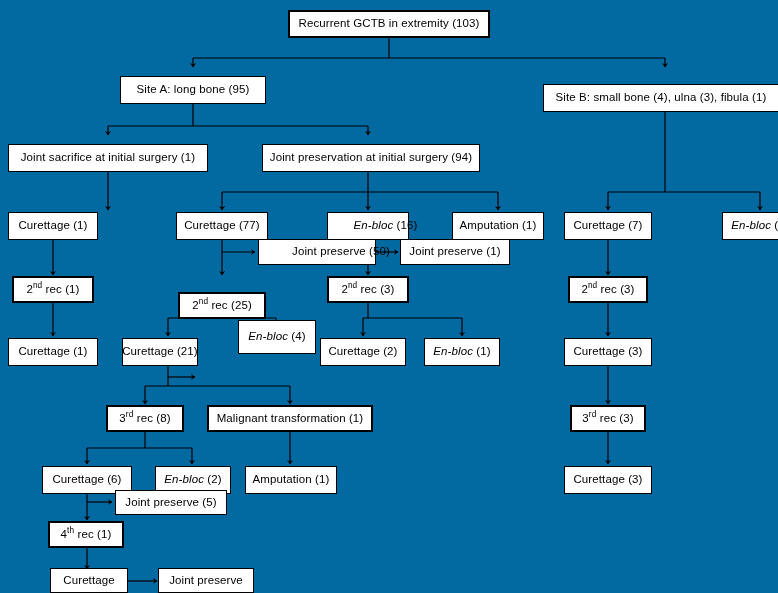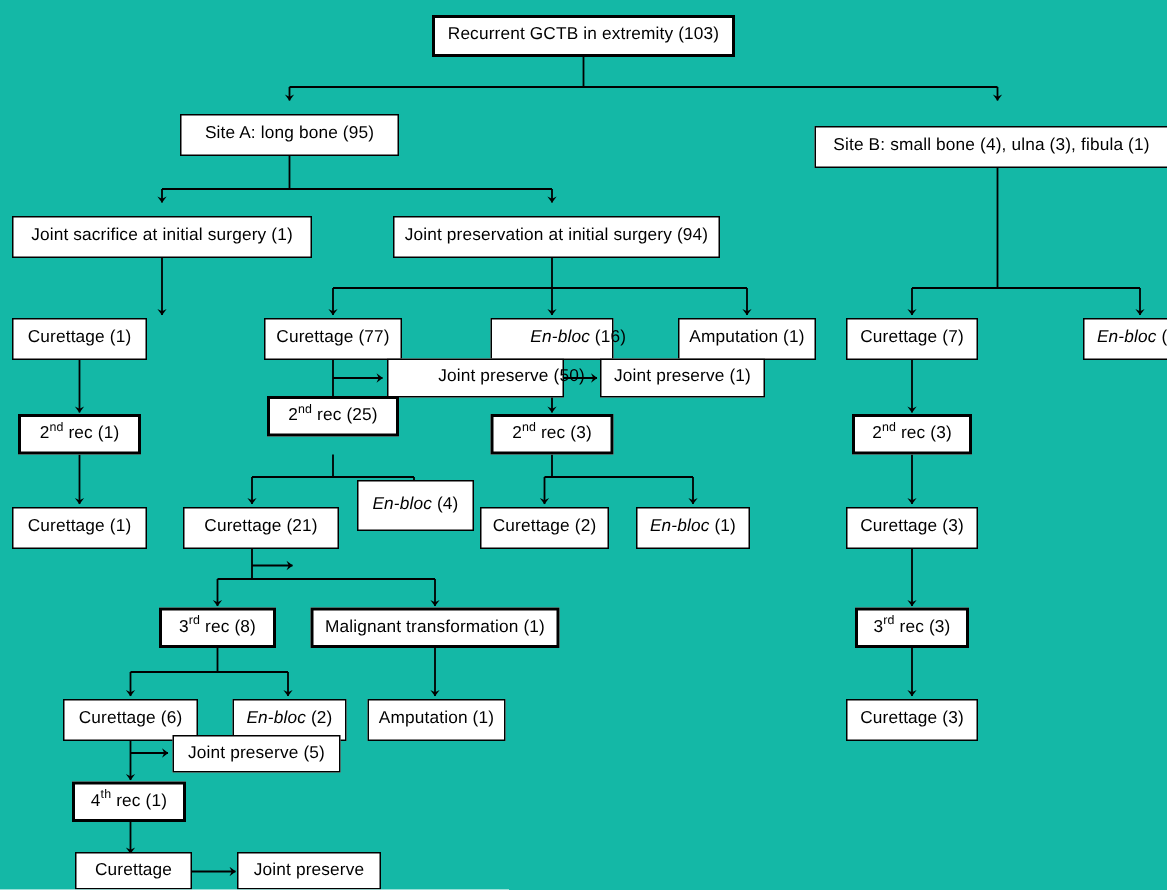--- a/index.html
+++ b/index.html
@@ -5,21 +5,21 @@
 <style>
   html, body {
     margin: 0;
     padding: 0;
     background: #ffffff;
   }
   #canvas {
     position: relative;
     width: 778px;
     height: 593px;
-    background: #14b8a6;
+    background: #0369a1;
     font-family: "Liberation Sans", sans-serif;
     overflow: hidden;
   }
   #edges {
     position: absolute;
     left: 0;
     top: 0;
     width: 778px;
     height: 593px;
     pointer-events: none;
@@ -187,37 +187,37 @@
   </div>
 
   <div class="node" style="left:400px; top:239px; width:110px; height:26px;">
     <span class="lbl">Joint preserve (1)</span>
   </div>
 
   <div class="node bold" style="left:12px; top:276px; width:82px; height:27px;">
     <span class="lbl">2<sup>nd</sup> rec (1)</span>
   </div>
 
-  <div class="node bold" style="left:178px; top:264px; width:88px; height:27px;text-align:center;">
+  <div class="node bold" style="left:178px; top:292px; width:88px; height:27px;text-align:center;">
     <span class="lbl">2<sup>nd</sup> rec (25)</span>
   </div>
 
   <div class="node bold" style="left:327px; top:276px; width:82px; height:27px;">
     <span class="lbl">2<sup>nd</sup> rec (3)</span>
   </div>
 
   <div class="node bold" style="left:568px; top:276px; width:80px; height:27px;">
     <span class="lbl">2<sup>nd</sup> rec (3)</span>
   </div>
 
   <div class="node" style="left:8px; top:338px; width:90px; height:28px;">
     <span class="lbl">Curettage (1)</span>
   </div>
 
-  <div class="node" style="left:122px; top:338px; width:104px; height:28px;">
+  <div class="node" style="left:122px; top:338px; width:76px; height:28px;">
     <span class="lbl">Curettage (21)</span>
   </div>
 
   <div class="node" style="left:238px; top:320px; width:78px; height:34px;">
     <span class="lbl"><i>En-bloc</i> (4)</span>
   </div>
 
   <div class="node" style="left:320px; top:338px; width:86px; height:28px;">
     <span class="lbl">Curettage (2)</span>
   </div>

